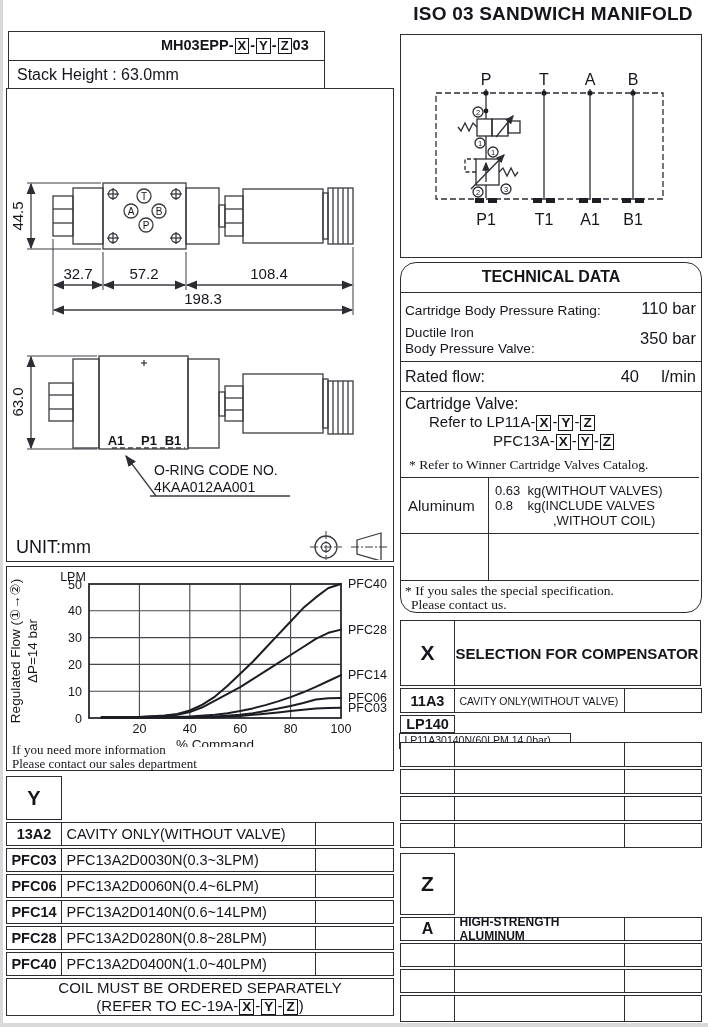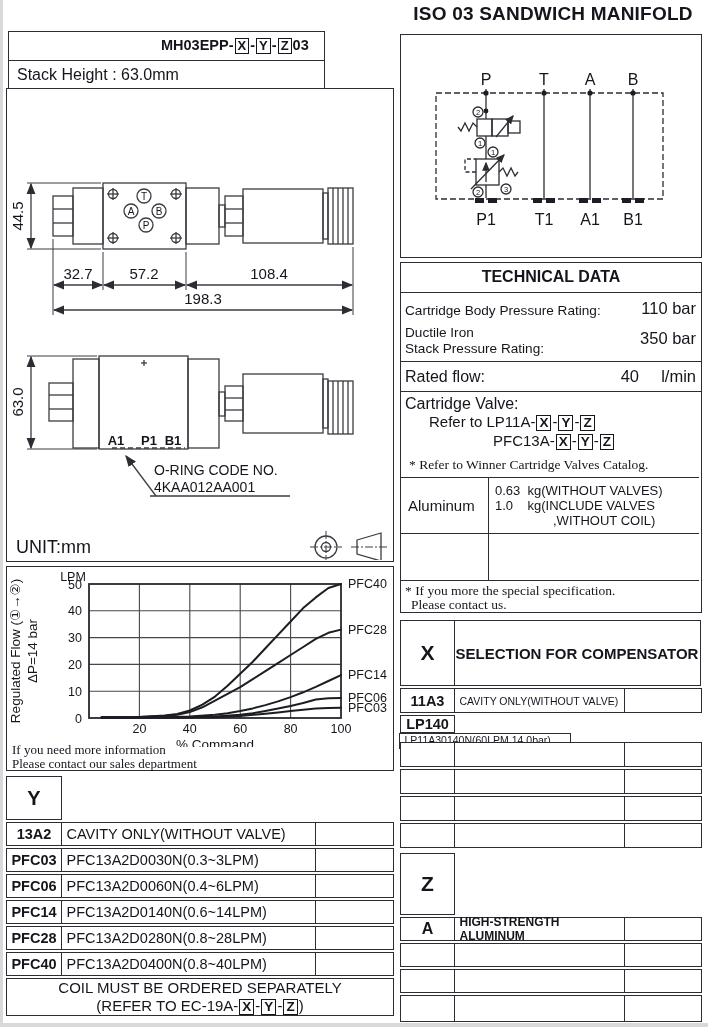--- a/index.html
+++ b/index.html
@@ -233,21 +233,21 @@
       <div class="tc desccell" style="width:256px;margin-left:-1.5px;">PFC13A2D0140N(0.6~14LPM)</div>
       <div class="tc tailcell" style="width:79px;margin-left:-1.5px;"></div>
     </div>
     <div class="trow" style="left:0;top:150px;width:388px;height:24px;">
       <div class="tc codecell" style="width:56px;">PFC28</div>
       <div class="tc desccell" style="width:256px;margin-left:-1.5px;">PFC13A2D0280N(0.8~28LPM)</div>
       <div class="tc tailcell" style="width:79px;margin-left:-1.5px;"></div>
     </div>
     <div class="trow" style="left:0;top:176px;width:388px;height:24px;">
       <div class="tc codecell" style="width:56px;">PFC40</div>
-      <div class="tc desccell" style="width:256px;margin-left:-1.5px;">PFC13A2D0400N(0.8~40LPM)</div>
+      <div class="tc desccell" style="width:256px;margin-left:-1.5px;">PFC13A2D0400N(1.0~40LPM)</div>
       <div class="tc tailcell" style="width:79px;margin-left:-1.5px;"></div>
     </div>
     <div class="trow" style="left:0;top:202px;width:388px;height:38px;">
       <div class="tc titlecell" style="width:388px;font-weight:normal;font-size:15px;line-height:1.2;">
         <div>COIL MUST BE ORDERED SEPARATELY</div>
         <div><span>(REFER TO EC-19A-</span><span class="bx">X</span><span>-</span><span class="bx">Y</span><span>-</span><span class="bx">Z</span><span>)</span></div>
       </div>
     </div>
   </div>
 
@@ -309,46 +309,46 @@
       <text class="schtxt" x="189" y="190" text-anchor="middle">A1</text>
       <text class="schtxt" x="232" y="190" text-anchor="middle">B1</text>
       <text class="schnum" x="77" y="79.8" text-anchor="middle">2</text>
       <text class="schnum" x="79" y="110.8" text-anchor="middle">1</text>
       <text class="schnum" x="92" y="119.8" text-anchor="middle">1</text>
       <text class="schnum" x="105" y="156.8" text-anchor="middle">3</text>
       <text class="schnum" x="77" y="159.8" text-anchor="middle">2</text>
     </svg>
   </div>
 
-  <div class="box" style="left:400px;top:262px;width:302px;height:351px;">
+  <div class="box" style="left:400px;top:262px;width:302px;height:351px;border-radius:16px;">
     <div class="td-title">TECHNICAL DATA</div>
     <div class="abs tlabel" style="left:4px;top:40px;">Cartridge Body Pressure Rating:</div>
     <div class="abs tvalue" style="right:5px;top:36px;">110 bar</div>
     <div class="abs tlabel" style="left:4px;top:62px;">Ductile Iron</div>
-    <div class="abs tlabel" style="left:4px;top:78px;">Stack Pressure Rating:</div>
+    <div class="abs tlabel" style="left:4px;top:78px;">Body Pressure Valve:</div>
     <div class="abs tvalue" style="right:5px;top:66px;">350 bar</div>
     <div class="hline" style="top:98px;"></div>
     <div class="abs" style="left:4px;top:105px;font-size:16px;">Rated flow:</div>
     <div class="abs tvalue" style="right:62px;top:104px;">40</div>
     <div class="abs tvalue" style="right:5px;top:104px;">l/min</div>
     <div class="hline" style="top:128px;"></div>
     <div class="abs" style="left:4px;top:132px;font-size:16px;">Cartridge Valve:</div>
     <div class="abs" style="left:28px;top:150px;font-size:15px;"><span>Refer to LP11A-</span><span class="bx">X</span><span>-</span><span class="bx">Y</span><span>-</span><span class="bx">Z</span></div>
     <div class="abs" style="left:92px;top:169px;font-size:15px;"><span>PFC13A-</span><span class="bx">X</span><span>-</span><span class="bx">Y</span><span>-</span><span class="bx">Z</span></div>
     <div class="abs note" style="left:8px;top:194px;font-size:13.5px;">* Refer to Winner Cartridge Valves Catalog.</div>
 
     <div class="abs" style="left:0px;top:214px;width:298px;height:102px;border-top:1.8px solid #2b2d33;border-bottom:1.8px solid #2b2d33;">
       <div class="abs" style="left:0;top:0;width:88px;height:56px;border-right:1.4px solid #2b2d33;border-bottom:1.4px solid #2b2d33;box-sizing:border-box;display:flex;align-items:center;padding-left:7px;font-size:15px;">Aluminum</div>
       <div class="abs" style="left:0;top:56px;width:88px;height:46px;border-right:1.4px solid #2b2d33;box-sizing:border-box;"></div>
       <div class="abs pre" style="left:94px;top:5px;font-size:13px;">0.63  kg(WITHOUT VALVES)</div>
-      <div class="abs pre" style="left:94px;top:20px;font-size:13px;">1.0    kg(INCLUDE VALVES</div>
+      <div class="abs pre" style="left:94px;top:20px;font-size:13px;">0.8    kg(INCLUDE VALVES</div>
       <div class="abs pre" style="left:152px;top:35px;font-size:13px;">,WITHOUT COIL)</div>
       <div class="hline" style="top:54.6px;border-top-width:1.4px;"></div>
     </div>
-    <div class="abs note" style="left:4px;top:320px;font-size:13.5px;">* If you more the special specification.</div>
+    <div class="abs note" style="left:4px;top:320px;font-size:13.5px;">* If you sales the special specification.</div>
     <div class="abs note" style="left:10px;top:334px;font-size:13.5px;">Please contact us.</div>
   </div>
 
   <div class="abs" style="left:400px;top:620px;width:302px;height:228px;">
     <div class="trow" style="left:0;top:0;width:302px;height:66px;">
       <div class="tc keycell" style="width:55px;">X</div>
       <div class="tc titlecell" style="width:247px;margin-left:-1.5px;font-size:15px;">SELECTION FOR COMPENSATOR</div>
     </div>
     <div class="trow" style="left:0;top:68px;width:302px;height:25px;">
       <div class="tc codecell" style="width:55px;">11A3</div>

